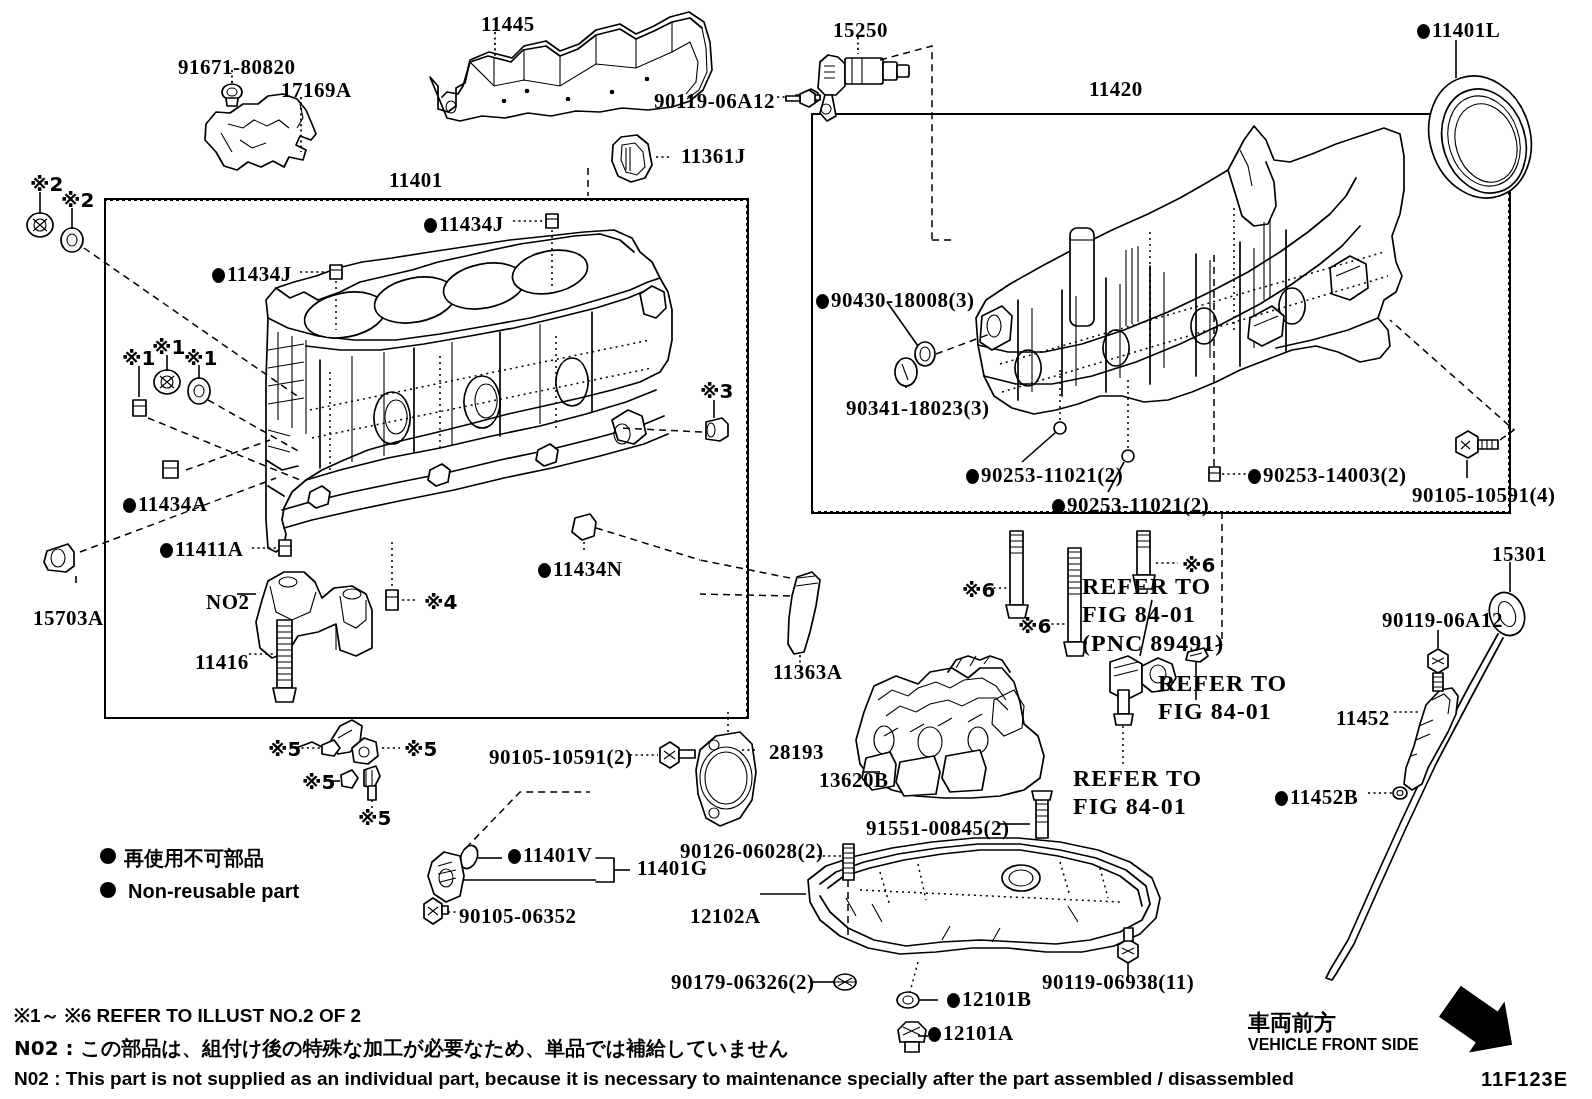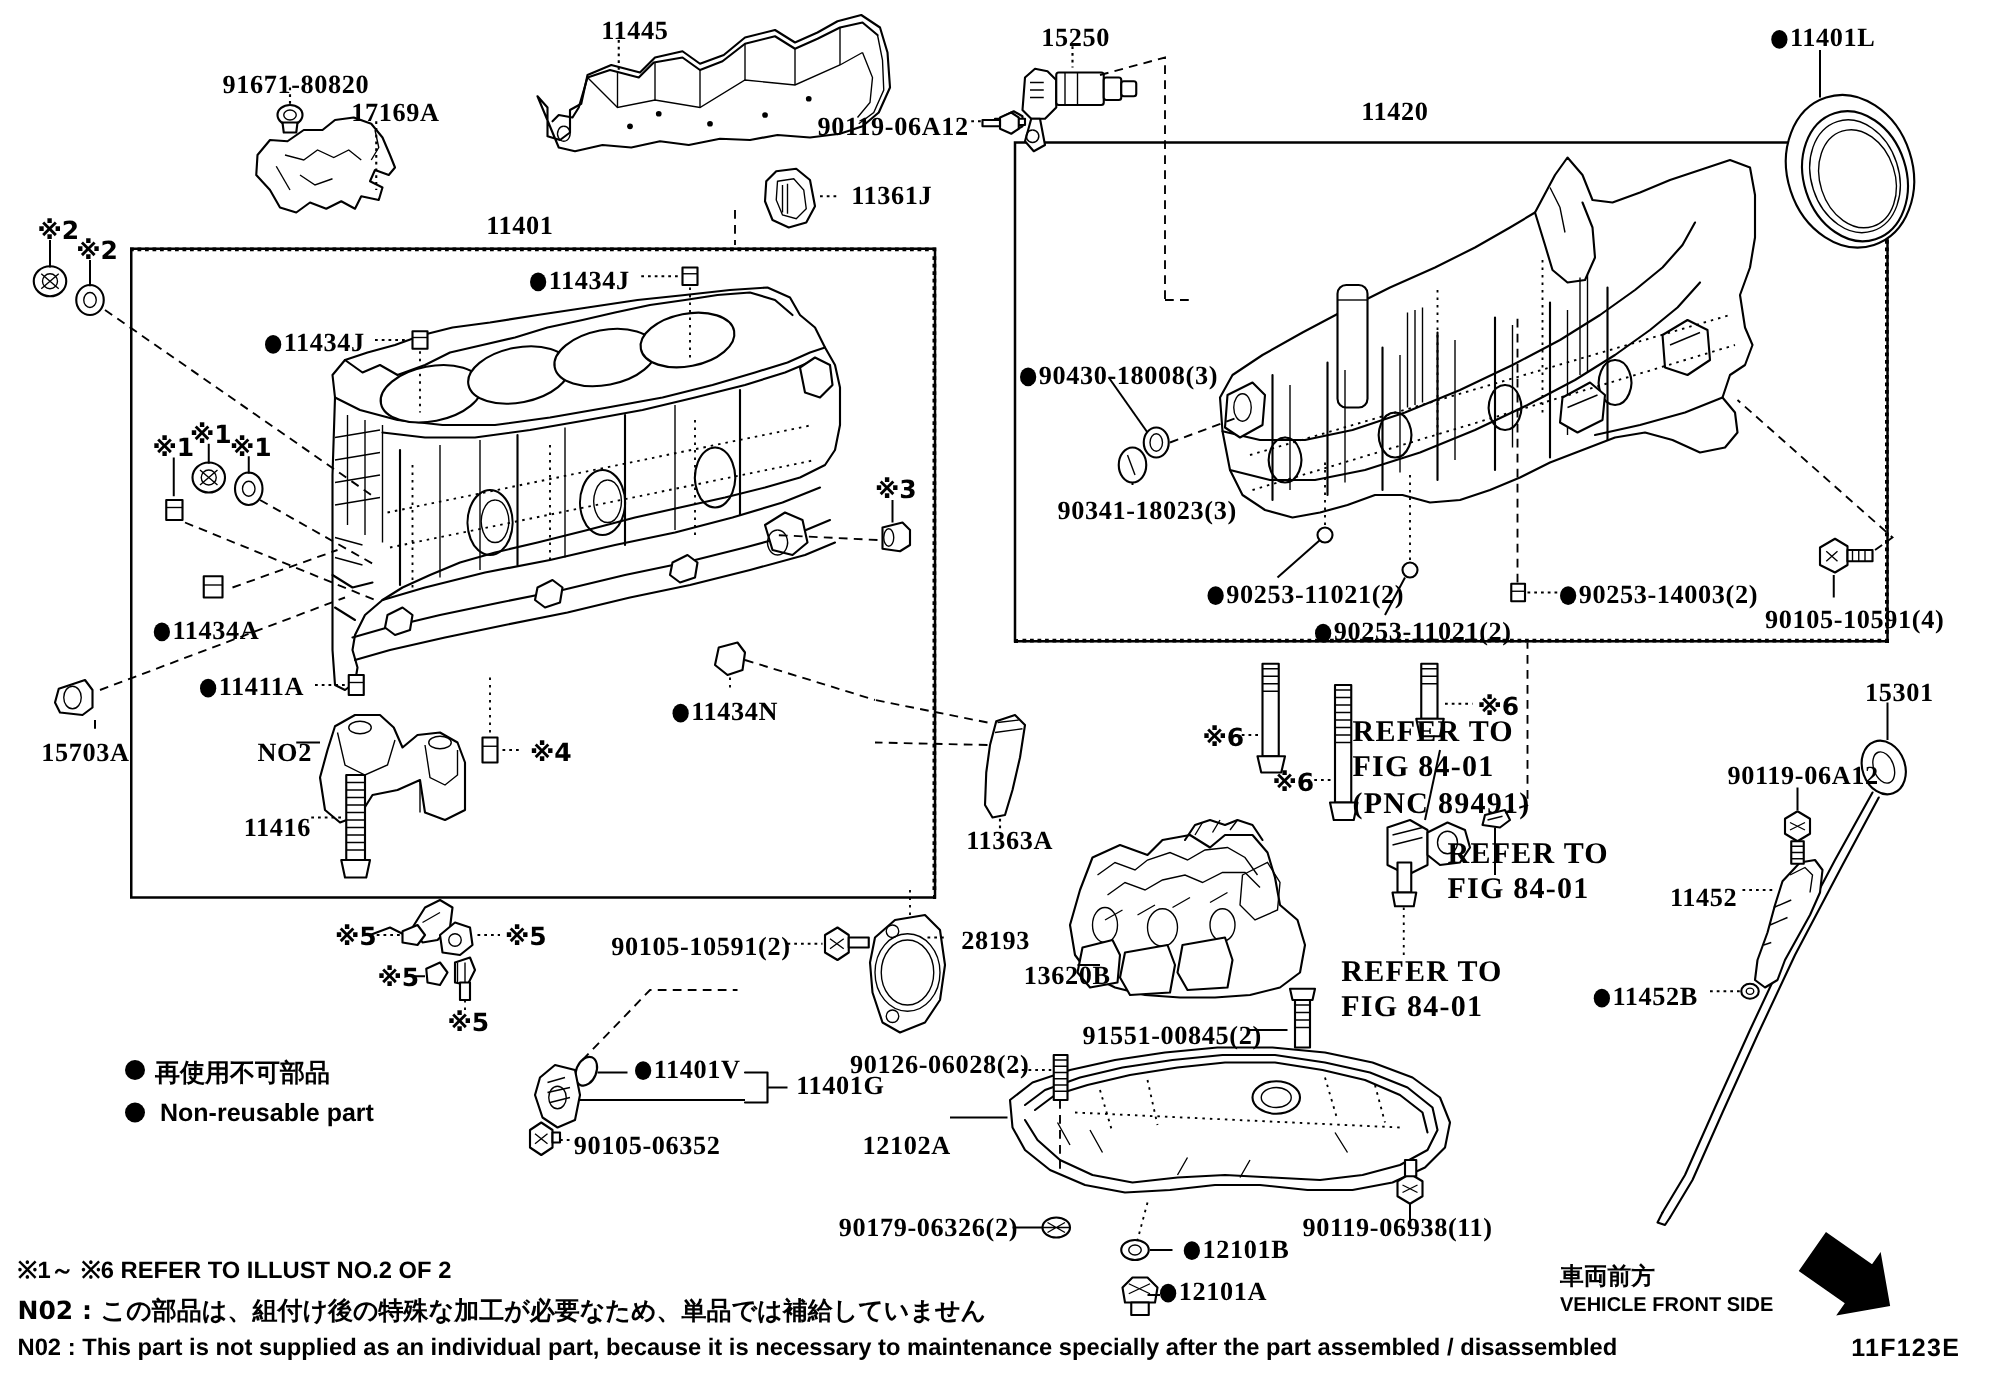--- a/index.html
+++ b/index.html
@@ -694,21 +694,21 @@
   <div class="lbl" style="left:1417px;top:20px;"><span class="dot"></span><span>11401L</span></div>
   <div class="lbl" style="left:681px;top:146px;"><span>11361J</span></div>
   <div class="lbl" style="left:389px;top:170px;"><span>11401</span></div>
   <div class="lbl" style="left:424px;top:214px;"><span class="dot"></span><span>11434J</span></div>
   <div class="lbl" style="left:212px;top:264px;"><span class="dot"></span><span>11434J</span></div>
   <div class="lbl" style="left:816px;top:290px;"><span class="dot"></span><span>90430-18008(3)</span></div>
   <div class="lbl" style="left:846px;top:398px;"><span>90341-18023(3)</span></div>
   <div class="lbl" style="left:123px;top:494px;"><span class="dot"></span><span>11434A</span></div>
   <div class="lbl" style="left:160px;top:539px;"><span class="dot"></span><span>11411A</span></div>
   <div class="lbl" style="left:538px;top:559px;"><span class="dot"></span><span>11434N</span></div>
-  <div class="lbl" style="left:33px;top:592px;"><span>15703A</span></div>
+  <div class="lbl" style="left:33px;top:608px;"><span>15703A</span></div>
   <div class="lbl" style="left:206px;top:592px;"><span>NO2</span></div>
   <div class="lbl" style="left:195px;top:652px;"><span>11416</span></div>
   <div class="lbl" style="left:966px;top:465px;"><span class="dot"></span><span>90253-11021(2)</span></div>
   <div class="lbl" style="left:1248px;top:465px;"><span class="dot"></span><span>90253-14003(2)</span></div>
   <div class="lbl" style="left:1052px;top:495px;"><span class="dot"></span><span>90253-11021(2)</span></div>
   <div class="lbl" style="left:1412px;top:485px;"><span>90105-10591(4)</span></div>
   <div class="lbl" style="left:773px;top:662px;"><span>11363A</span></div>
   <div class="lbl" style="left:1492px;top:544px;"><span>15301</span></div>
   <div class="lbl" style="left:1382px;top:610px;"><span>90119-06A12</span></div>
   <div class="lbl" style="left:1336px;top:708px;"><span>11452</span></div>
@@ -750,18 +750,18 @@
   <div class="refblk" style="left:1073px;top:764px;"><span>REFER TO
 FIG 84-01</span></div>
 
   <div class="legend-txt jpn" style="left:124px;top:845px;"><span>再使用不可部品</span></div>
   <div class="legend-txt" style="left:128px;top:880px;text-align:center;"><span>Non-reusable part</span></div>
 
   <div class="note" style="left:14px;top:1002px;"><span>※1～ ※6  REFER TO ILLUST NO.2 OF 2</span></div>
   <div class="note jpn" style="left:14px;top:1035px;"><span>N02 : この部品は、組付け後の特殊な加工が必要なため、単品では補給していません</span></div>
   <div class="note" style="left:14px;top:1068px;"><span>N02 : This part is not supplied as an individual part, because it is necessary to maintenance specially after the part assembled / disassembled</span></div>
 
-  <div class="legend-txt jpn" style="left:1248px;top:1008px;font-size:19px;"><span>車両前方</span></div>
+  <div class="legend-txt jpn" style="left:1248px;top:1008px;font-size:22px;"><span>車両前方</span></div>
   <div class="legend-txt" style="left:1248px;top:1036px;font-size:16px;"><span>VEHICLE FRONT SIDE</span></div>
 
   <div class="figcode" style="left:1481px;top:1068px;"><span>11F123E</span></div>
 
 </div>
 
 </body></html>

